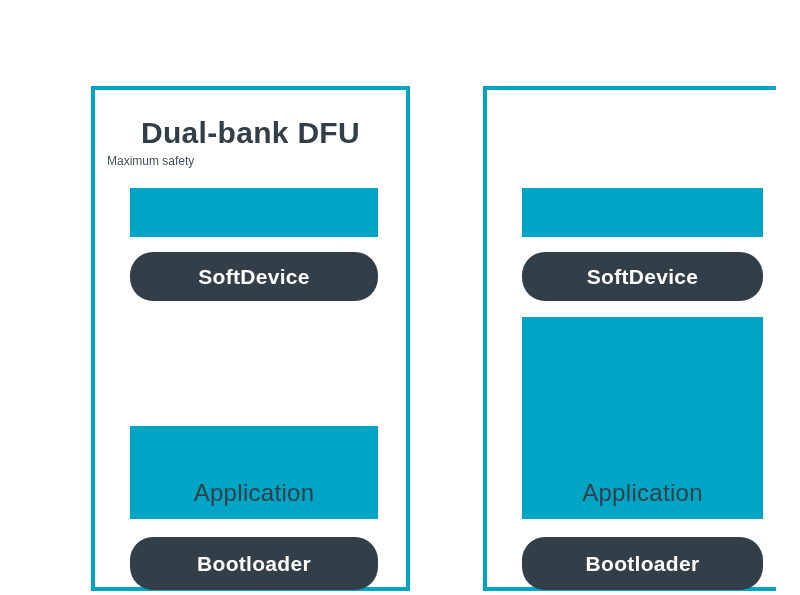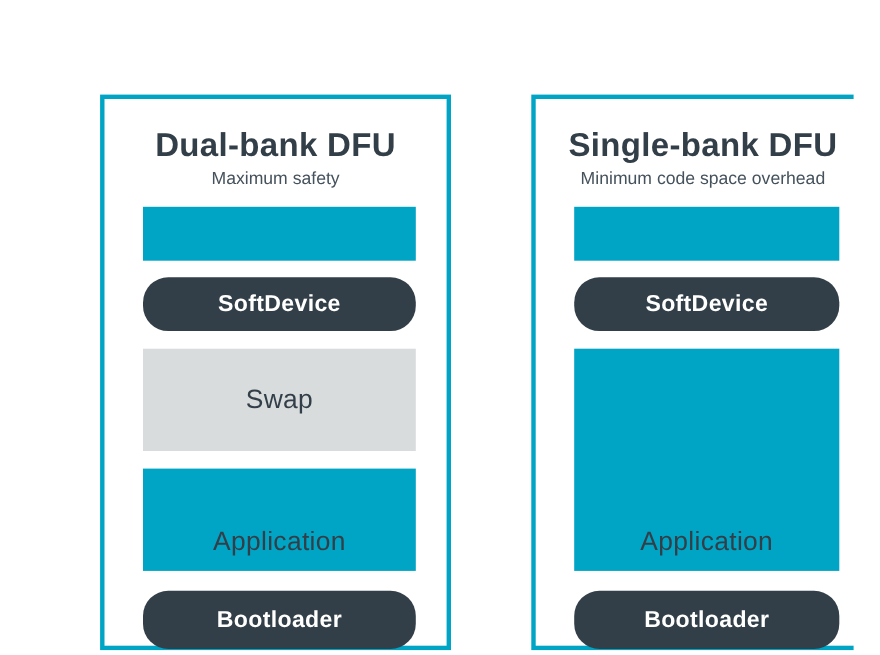--- a/index.html
+++ b/index.html
@@ -40,22 +40,21 @@
     font-size: 30px;
     font-weight: 700;
     letter-spacing: 0.3px;
     color: var(--dark);
   }
   .panel-subtitle {
     position: absolute;
     top: 52px;
     left: 0;
     right: 0;
-    text-align: center;
-    font-size: 16px;
+    font-size: 12px;
     font-weight: 400;
     color: var(--subtitle);
   }
 
   .block {
     position: absolute;
     left: 23px;
     right: 16px;
     display: flex;
     align-items: center;
@@ -86,36 +85,31 @@
     <div class="panel-subtitle">Maximum safety</div>
 
     <div class="block block--accent slot-free">
       <span class="block-label"></span>
     </div>
 
     <div class="block block--dark slot-soft">
       <span class="block-label">SoftDevice</span>
     </div>
 
-    <div class="block block--gray slot-swap">
-      <span class="block-label">Swap</span>
-    </div>
 
     <div class="block block--accent slot-app">
       <span class="block-label">Application</span>
     </div>
 
     <div class="block block--dark slot-boot">
       <span class="block-label">Bootloader</span>
     </div>
   </div>
 
   <div class="panel panel--single">
-    <div class="panel-title">Single-bank DFU</div>
-    <div class="panel-subtitle">Minimum code space overhead</div>
 
     <div class="block block--accent slot-free">
       <span class="block-label"></span>
     </div>
 
     <div class="block block--dark slot-soft">
       <span class="block-label">SoftDevice</span>
     </div>
 
     <div class="block block--accent slot-appbig">

